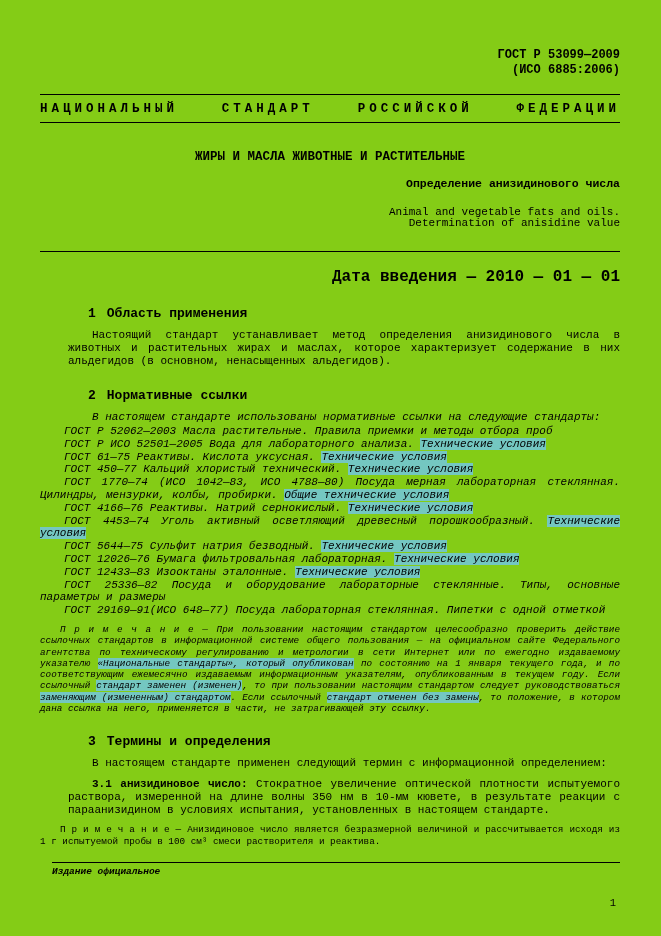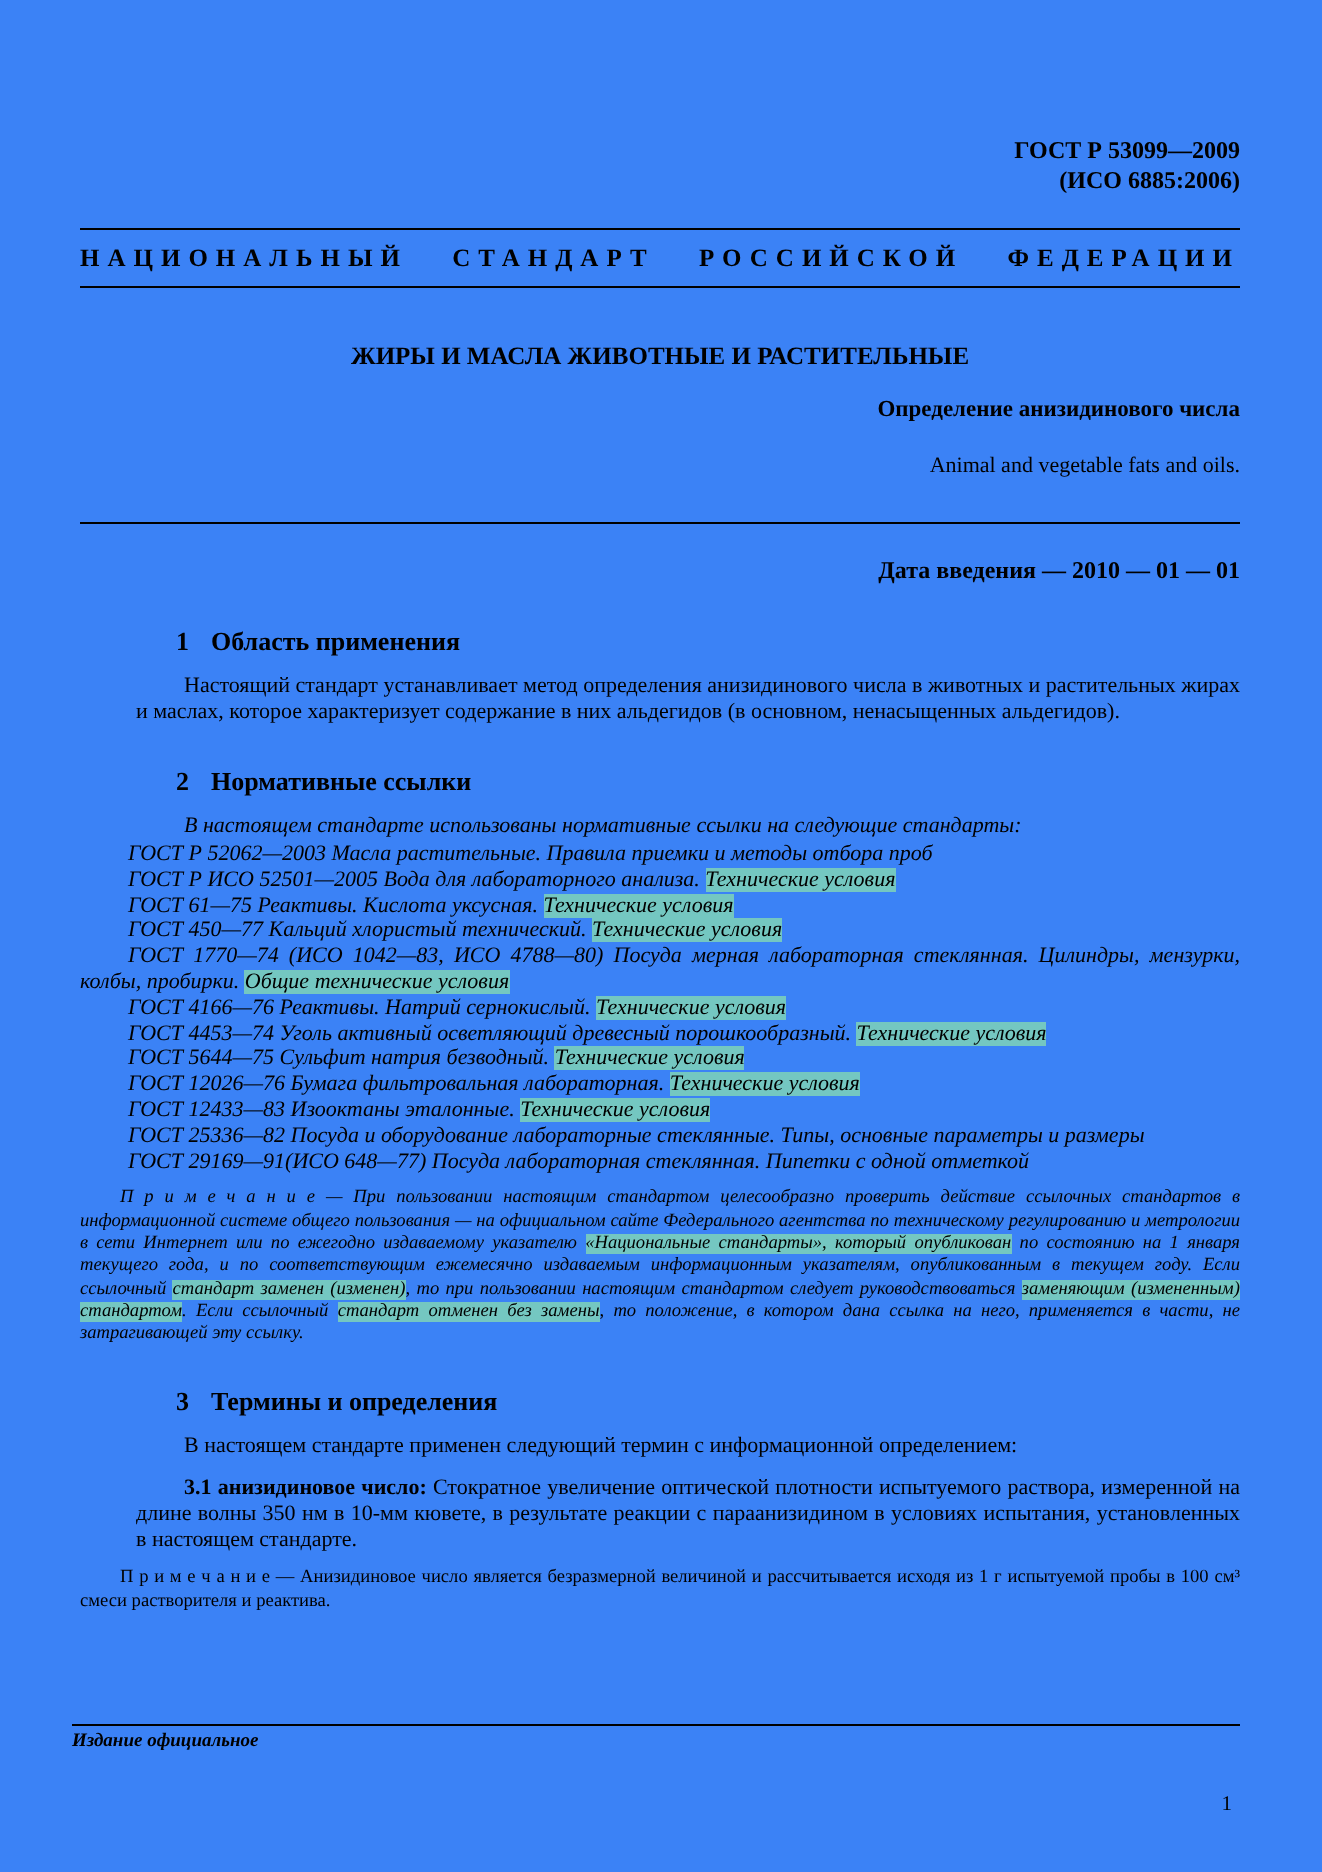--- a/index.html
+++ b/index.html
@@ -1,56 +1,56 @@
 <!DOCTYPE html>
 <html><head>
 <meta charset="utf-8">
 <style>
   * { box-sizing: border-box; }
   html, body { margin: 0; padding: 0; background: #ffffff; }
   .page {
     position: relative;
     width: 661px; height: 936px;
     margin: 0 auto;
-    background: #3b82f6;
+    background: #84cc16;
     color: #000;
-    font-family: Liberation Serif, serif;
-    padding: 68px 41px 0 40px;
+    font-family: Liberation Mono, monospace;
+    padding: 48px 41px 0 40px;
     overflow: hidden;
   }
   .doc-num { text-align: right; font-weight: bold; font-size: 12px; line-height: 15px; }
   .banner {
     margin-top: 16px;
     border-top: 1.5px solid #000;
     border-bottom: 1.5px solid #000;
     padding: 7px 0 6px 0;
   }
   .banner-text {
     font-weight: bold; font-size: 12.5px;
     letter-spacing: 4px; word-spacing: 8px;
     text-align: justify; text-align-last: justify;
   }
   .title-ru { margin-top: 27px; text-align: center; }
   .title-main { font-size: 12.5px; font-weight: bold; }
   .title-sub { margin-top: 13px; font-size: 11.5px; font-weight: bold; text-align: right; }
   .title-en { margin-top: 17px; text-align: right; font-size: 11px; line-height: 11px; }
   .hrule { margin-top: 22px; border-top: 1.5px solid #000; height: 0; }
-  .date-line { margin-top: 16px; text-align: right; font-size: 12px; font-weight: bold; }
+  .date-line { margin-top: 16px; text-align: right; font-size: 16px; font-weight: bold; }
   .sec-h { margin: 20px 0 0 48px; font-size: 13px; font-weight: bold; }
   .sec-h .sh-t { margin-left: 11px; }
   p { margin: 0; }
   .body { margin-top: 8px; font-size: 11px; line-height: 13px; text-align: justify; text-indent: 24px; margin-left: 28px; }
   .it { font-style: italic; }
   .refs { margin-top: 1px; }
   .ref { font-size: 11px; line-height: 12.8px; font-style: italic; text-align: justify; text-indent: 24px; }
   .note { margin-top: 7px; font-size: 9.3px; line-height: 11.3px; text-align: justify; text-indent: 20px; }
   .hl { background: var(--hl-color, #74c7c1); }
   .term-lead { font-weight: bold; }
   .footer {
-    position: absolute; left: 36px; right: 41px; top: 862px;
+    position: absolute; left: 52px; right: 41px; top: 862px;
     border-top: 1px solid #000; padding-top: 3px;
   }
   .edition { font-size: 9.5px; font-weight: bold; font-style: italic; }
   .page-num { position: absolute; top: 897px; right: 45px; font-size: 10.5px; }
 </style>
 </head>
 <body style="--hl-color: #74c7c1;">
 
 <div class="page">
 
@@ -63,20 +63,21 @@
     <div class="banner-text">НАЦИОНАЛЬНЫЙ СТАНДАРТ РОССИЙСКОЙ ФЕДЕРАЦИИ</div>
   </div>
 
   <div class="title-ru">
     <div class="title-main">ЖИРЫ И МАСЛА ЖИВОТНЫЕ И РАСТИТЕЛЬНЫЕ</div>
     <div class="title-sub">Определение анизидинового числа</div>
   </div>
 
   <div class="title-en">
     <div>Animal and vegetable fats and oils.</div>
+    <div>Determination of anisidine value</div>
   </div>
 
   <div class="hrule"></div>
 
   <div class="date-line">Дата введения — 2010 — 01 — 01</div>
 
   <div class="sec-h">
     <span>1</span><span class="sh-t">Область применения</span>
   </div>
   <p class="body">Настоящий стандарт устанавливает метод определения анизидинового числа в животных и растительных жирах и маслах, которое характеризует содержание в них альдегидов (в основном, ненасыщенных альдегидов).</p>

